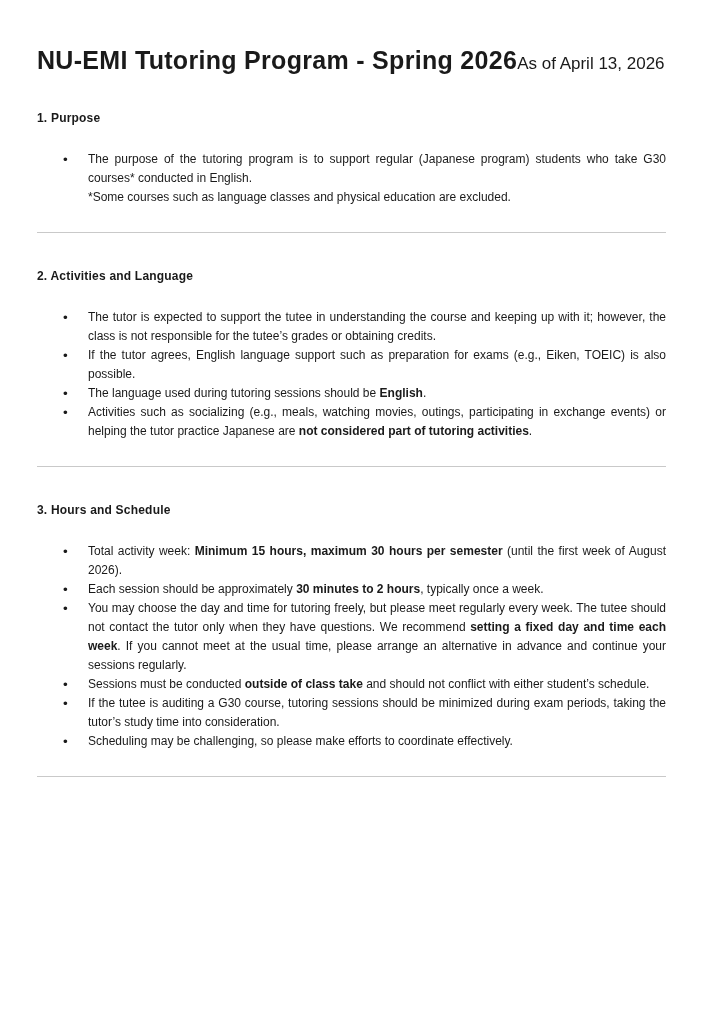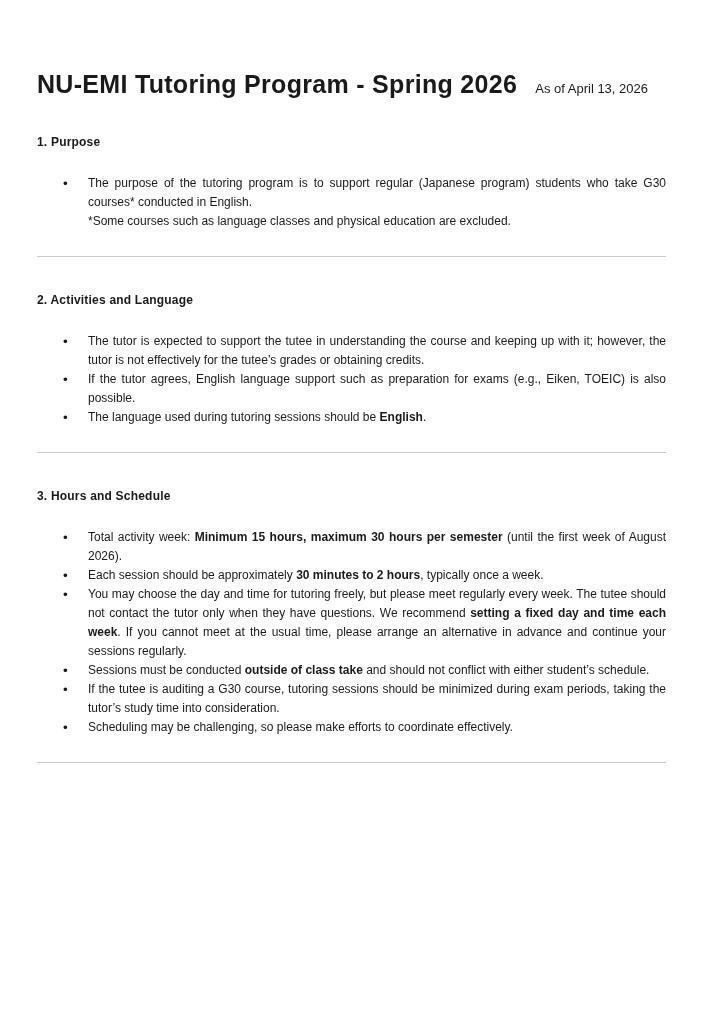--- a/index.html
+++ b/index.html
@@ -8,39 +8,38 @@
     background: #ffffff;
   }
   .page {
     position: relative;
     width: 703px;
     height: 804px;
     box-sizing: border-box;
     background: #ffffff;
     color: #1a1a1a;
     font-family: "Liberation Sans", "DejaVu Sans", sans-serif;
-    padding: 22px 37px 0 37px;
+    padding: 46px 37px 0 37px;
     overflow: hidden;
-    margin-top: 48px;
   }
   .doc-header {
     display: flex;
     align-items: baseline;
   }
   .doc-title {
     margin: 0;
     font-size: 25px;
     font-weight: 700;
     letter-spacing: 0.3px;
     white-space: nowrap;
   }
   .date-note {
     margin-left: auto;
     margin-right: 18px;
-    font-size: 13px;
+    font-size: 17px;
     font-weight: 400;
     white-space: nowrap;
   }
   .section-heading {
     margin: 36px 0 0 0;
     font-size: 12px;
     font-weight: 700;
     letter-spacing: 0.2px;
   }
   ul.bullets {
@@ -88,23 +87,24 @@
         <li><span>The purpose of the tutoring program is to support regular (Japanese program) students who take G30 courses* conducted in English.
 *Some courses such as language classes and physical education are excluded.</span></li>
       </ul>
   </section>
 
   <hr class="rule">
 
   <section class="doc-section">
     <h2 class="section-heading">2. Activities and Language</h2>
     <ul class="bullets">
-        <li><span>The tutor is expected to support the tutee in understanding the course and keeping up with it; however, the tutor is not effectively for the tutee’s grades or obtaining credits.</span></li>
+        <li><span>The tutor is expected to support the tutee in understanding the course and keeping up with it; however, the class is not responsible for the tutee’s grades or obtaining credits.</span></li>
         <li><span>If the tutor agrees, English language support such as preparation for exams (e.g., Eiken, TOEIC) is also possible.</span></li>
         <li><span>The language used during tutoring sessions should be </span><span class="b">English</span><span>.</span></li>
+        <li><span>Activities such as socializing (e.g., meals, watching movies, outings, participating in exchange events) or helping the tutor practice Japanese are </span><span class="b">not considered part of tutoring activities</span><span>.</span></li>
       </ul>
   </section>
 
   <hr class="rule">
 
   <section class="doc-section">
     <h2 class="section-heading">3. Hours and Schedule</h2>
     <ul class="bullets">
         <li><span>Total activity week: </span><span class="b">Minimum 15 hours, maximum 30 hours per semester</span><span> (until the first week of August 2026).</span></li>
         <li><span>Each session should be approximately </span><span class="b">30 minutes to 2 hours</span><span>, typically once a week.</span></li>

